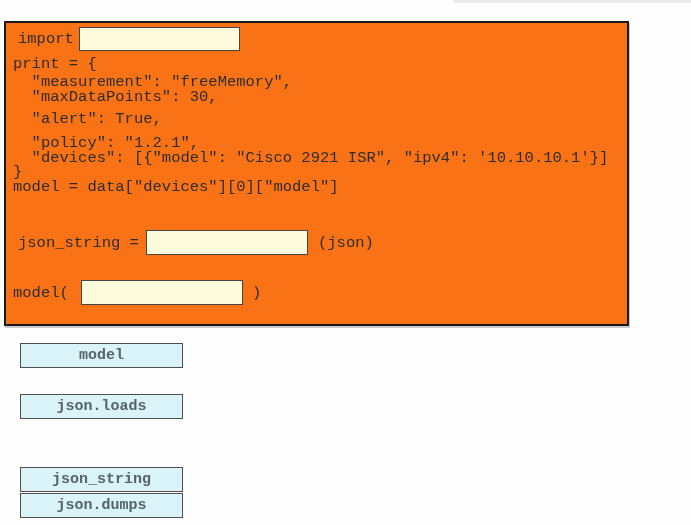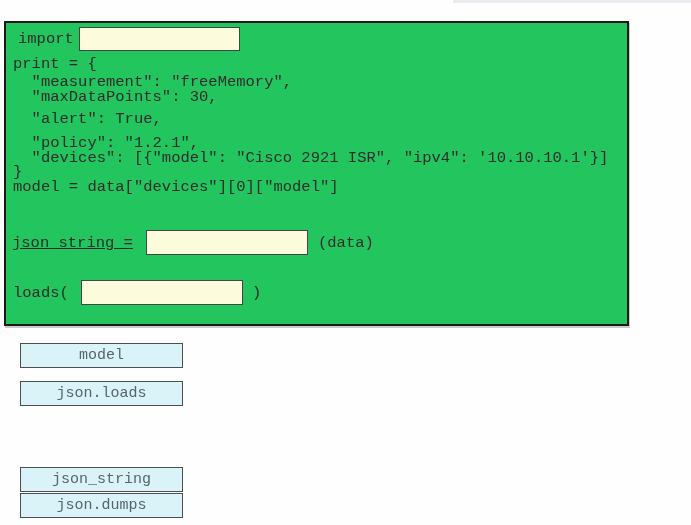--- a/index.html
+++ b/index.html
@@ -11,21 +11,21 @@
     background:var(--page-bg,#fefefe); overflow:hidden;
   }
 
   .top-strip {
     position:absolute; left:453px; top:0; width:238px; height:3px;
     background:var(--artifact-fill,#ebebf0);
   }
 
   .code-panel {
     position:absolute; left:4px; top:21px; width:625px; height:305px;
-    background:#22c55e;
+    background:#f97316;
     border:2px solid var(--panel-border,#1a1a1a);
     box-shadow:1px 2px 0 rgba(110,110,110,0.35);
   }
 
   .code-text {
     position:absolute;
     font-size:15.5px; line-height:16px;
     color:var(--code-text,#2d2d2d);
     white-space:pre; letter-spacing:0;
   }
@@ -44,44 +44,45 @@
   .line-0 { left:7px; top:33px; }
   .line-1 { left:7px; top:51px; }
   .line-2 { left:7px; top:66px; }
   .line-3 { left:7px; top:88px; }
   .line-4 { left:7px; top:112px; }
   .line-5 { left:7px; top:127px; }
   .line-6 { left:7px; top:141px; }
   .line-7 { left:7px; top:156px; }
 
   
-  .js-prefix { left:6px;   top:212px;text-decoration:underline; }
+  .js-prefix { left:12px;   top:212px; }
   .js-blank  { left:140px; top:207px; width:162px; height:25px; }
   .js-suffix { left:312px; top:212px; }
 
   
   .print-prefix { left:7px;   top:262px; }
   .print-blank  { left:75px;  top:257px; width:162px; height:25px; }
   .print-suffix { left:246px; top:262px; }
 
   
   .option {
     position:absolute; left:20px; width:163px; height:25px;
     background:var(--option-fill,#d9f3f8);
     border:1px solid var(--option-border,#4e4e4e);
     display:flex; align-items:center; justify-content:center;
     cursor:default;
   }
   .option span {
     font-size:15px; line-height:15px;
     color:var(--option-text,#55656b);
     white-space:pre;
+    font-weight:bold;
   }
   .option-0 { top:343px; }
-  .option-1 { top:381px;align-items:center; }
+  .option-1 { top:394px;align-items:center; }
   .option-2 { top:419px; }
   .option-3 { top:455px;margin-top:12px; }
   .option-4 { top:493px; }
 </style>
 </head>
 <body>
 
 <div class="stage">
 
   <div class="top-strip"></div>
@@ -95,23 +96,23 @@
     <span class="code-text line-1">  "measurement": "freeMemory",</span>
     <span class="code-text line-2">  "maxDataPoints": 30,</span>
     <span class="code-text line-3">  "alert": True,</span>
     <span class="code-text line-4">  "policy": "1.2.1",</span>
     <span class="code-text line-5">  "devices": [{"model": "Cisco 2921 ISR", "ipv4": '10.10.10.1'}]</span>
     <span class="code-text line-6">}</span>
     <span class="code-text line-7">model = data["devices"][0]["model"]</span>
 
     <span class="code-text js-prefix">json_string =</span>
     <div class="blank js-blank"></div>
-    <span class="code-text js-suffix">(data)</span>
+    <span class="code-text js-suffix">(json)</span>
 
-    <span class="code-text print-prefix">loads(</span>
+    <span class="code-text print-prefix">model(</span>
     <div class="blank print-blank"></div>
     <span class="code-text print-suffix">)</span>
 
   </div>
 
   <div class="option option-0">
     <span>model</span>
   </div>
   <div class="option option-1">
     <span>json.loads</span>

